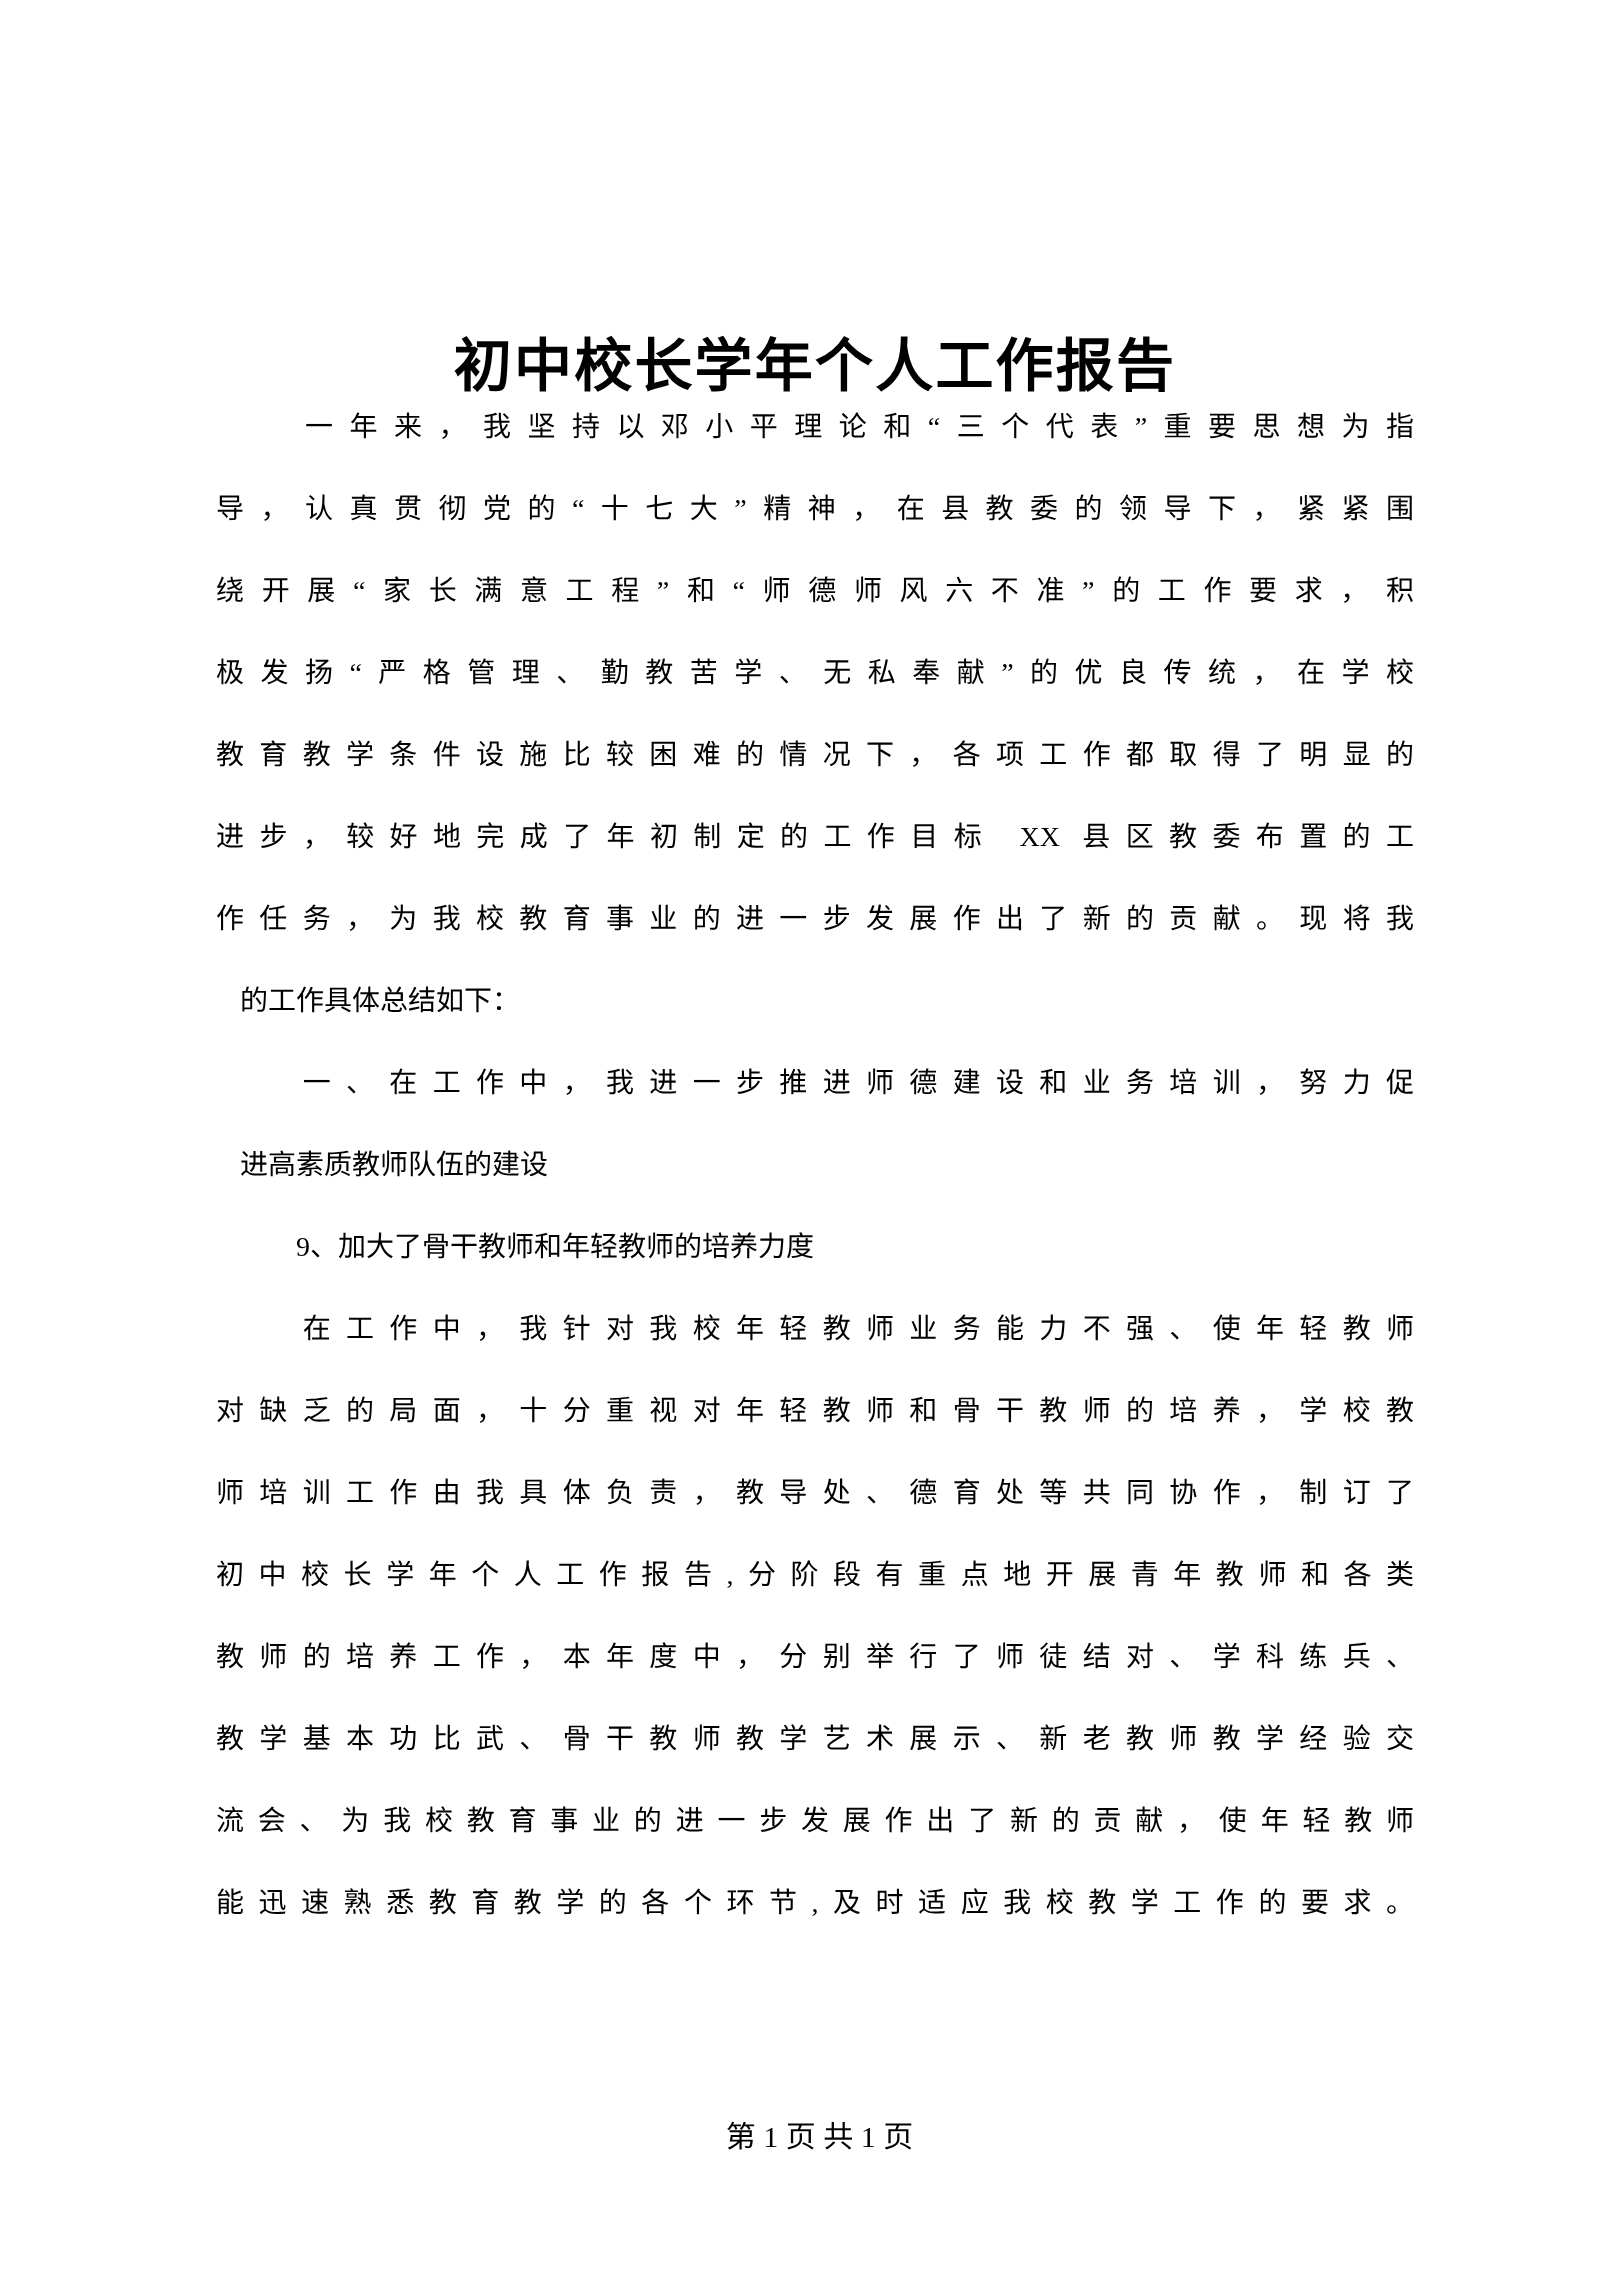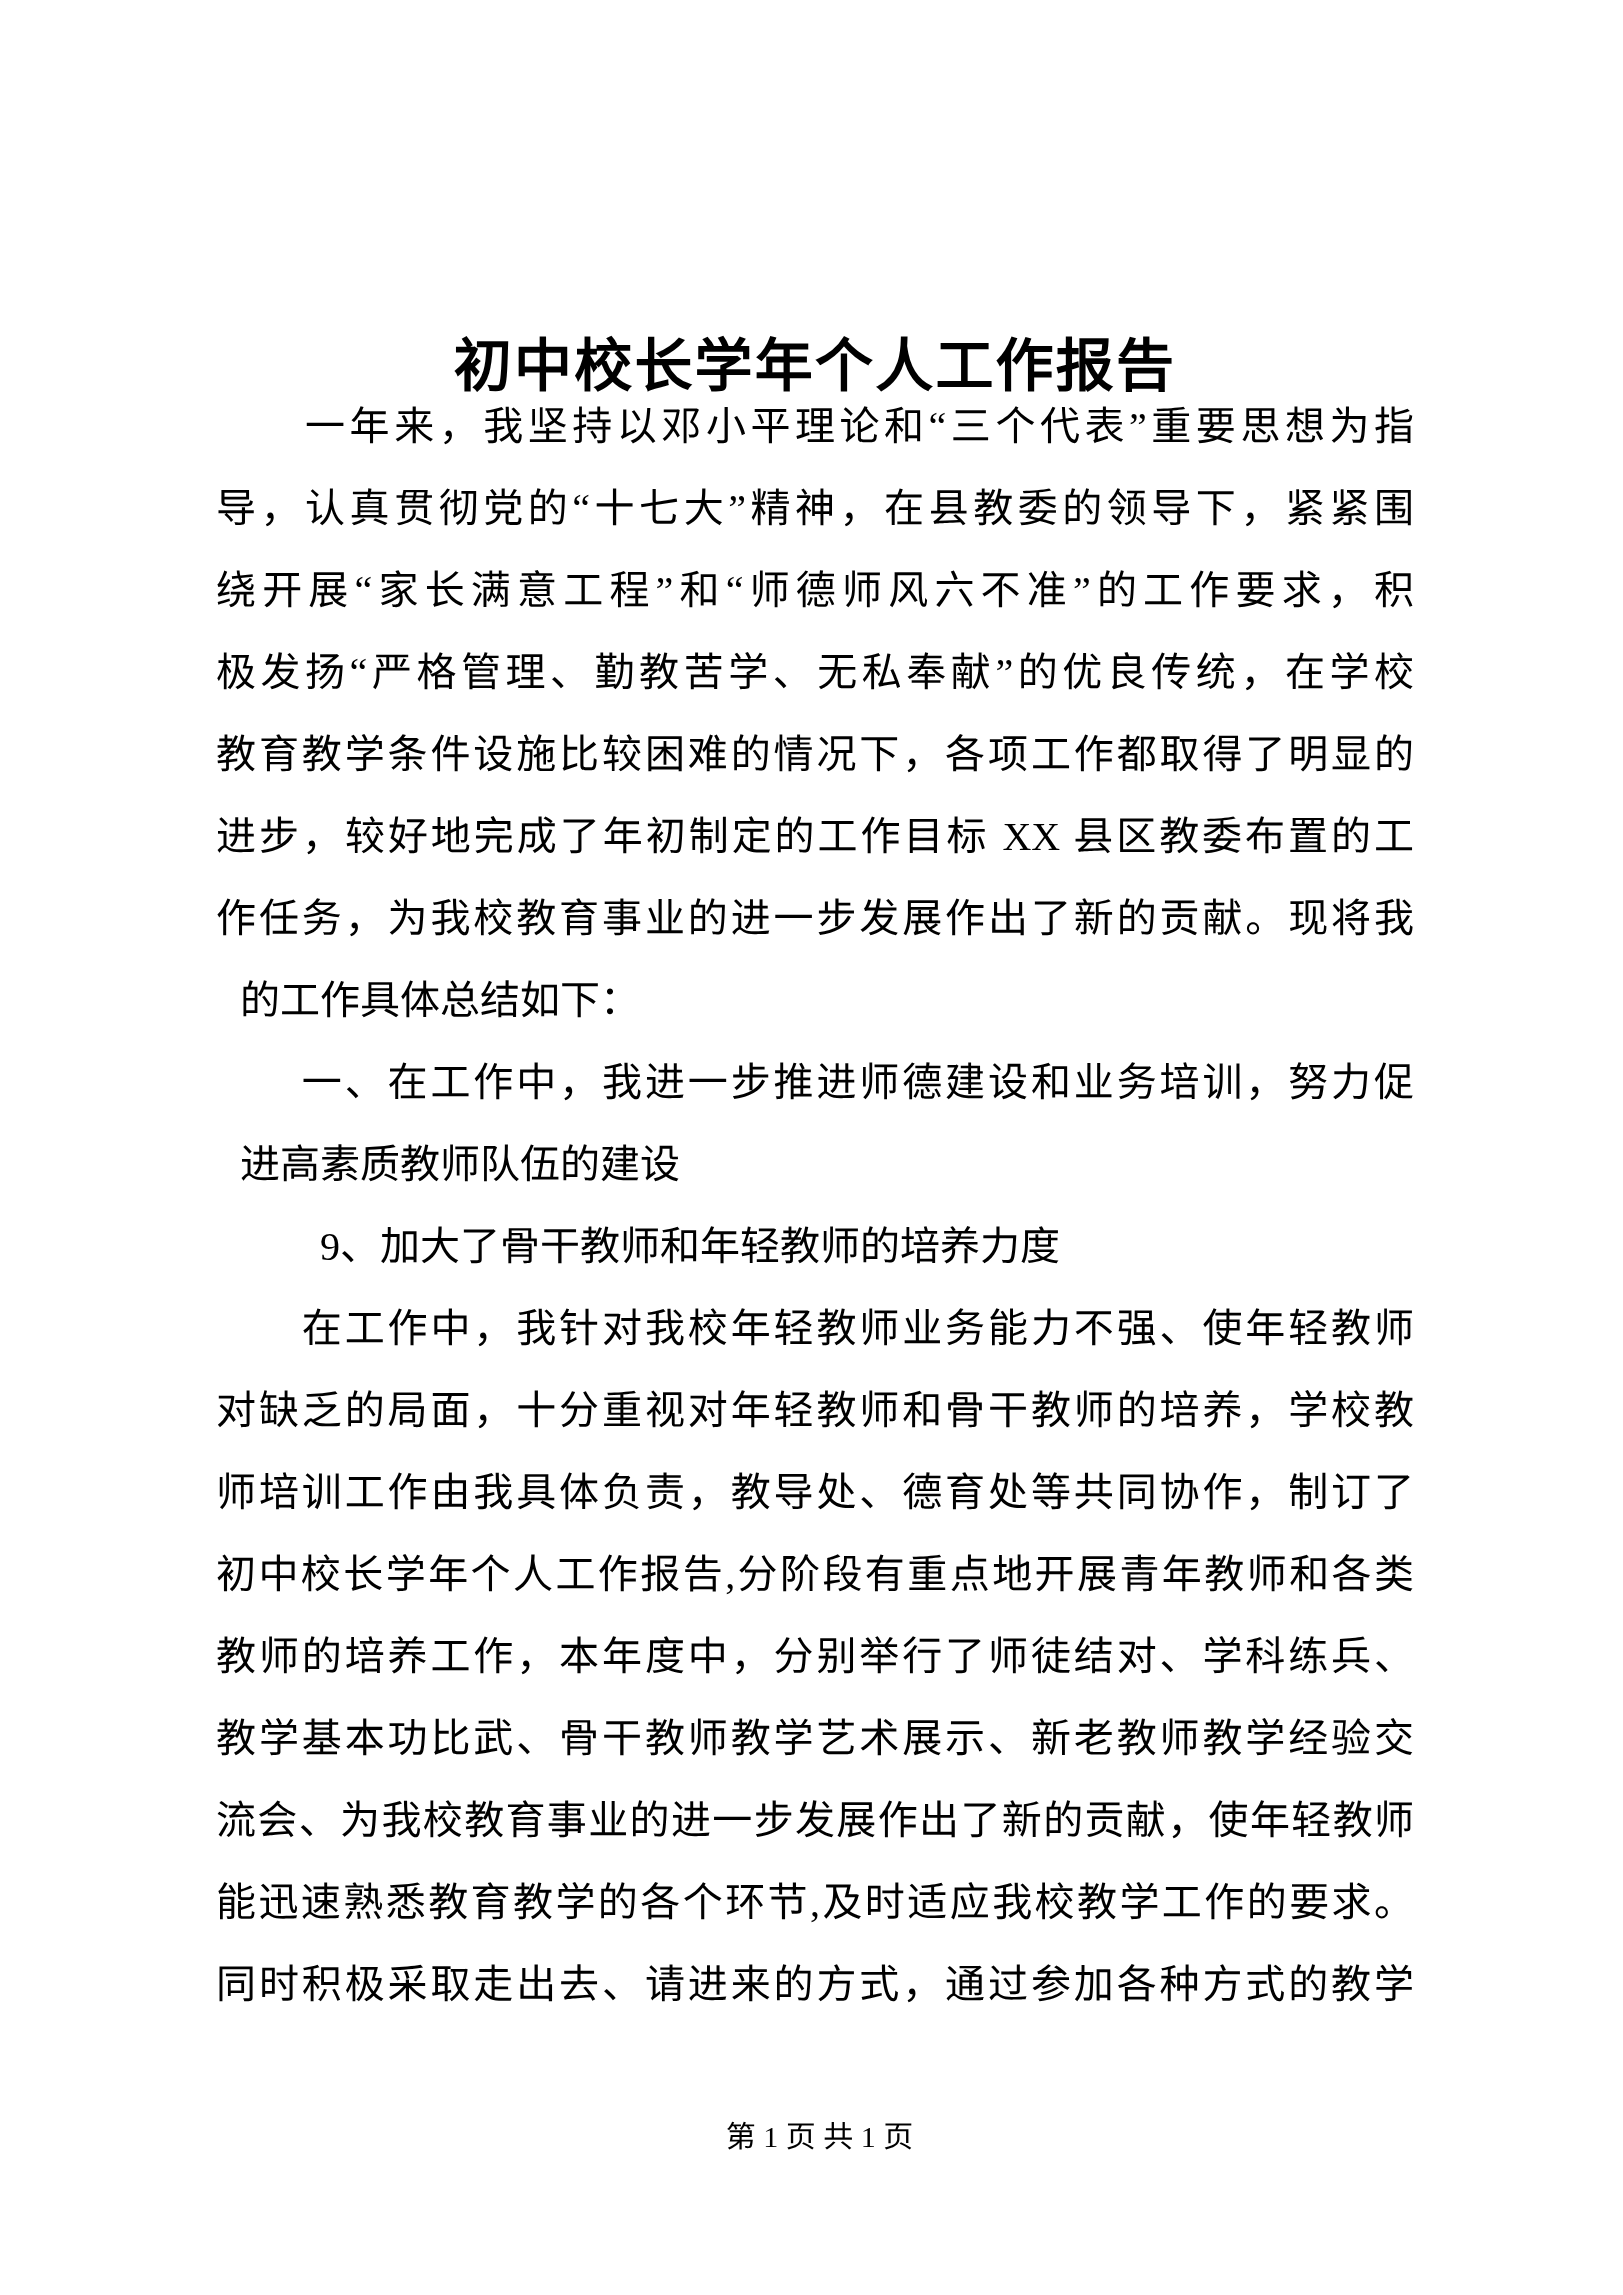--- a/index.html
+++ b/index.html
@@ -30,21 +30,21 @@
   }
   .doc-body {
     position: absolute;
     top: 386px;
     left: 216px;
     width: 1198px;
   }
   .body-line {
     height: 82px;
     line-height: 82px;
-    font-size: 40px;
+    font-size: 28px;
     text-align: justify;
     text-align-last: justify;
     text-justify: inter-character;
   }
   .body-line.short {
     text-align: left;
     text-align-last: left;
     margin-left: 24px;
   }
   .page-footer {
@@ -78,21 +78,20 @@
     <div class="body-line short">进高素质教师队伍的建设</div>
     <div class="body-line short">　　9、加大了骨干教师和年轻教师的培养力度</div>
     <div class="body-line">　　在工作中，我针对我校年轻教师业务能力不强、使年轻教师</div>
     <div class="body-line">对缺乏的局面，十分重视对年轻教师和骨干教师的培养，学校教</div>
     <div class="body-line">师培训工作由我具体负责，教导处、德育处等共同协作，制订了</div>
     <div class="body-line">初中校长学年个人工作报告,分阶段有重点地开展青年教师和各类</div>
     <div class="body-line">教师的培养工作，本年度中，分别举行了师徒结对、学科练兵、</div>
     <div class="body-line">教学基本功比武、骨干教师教学艺术展示、新老教师教学经验交</div>
     <div class="body-line">流会、为我校教育事业的进一步发展作出了新的贡献，使年轻教师</div>
     <div class="body-line">能迅速熟悉教育教学的各个环节,及时适应我校教学工作的要求。</div>
-    <div class="body-line">同时积极采取走出去、请进来的方式，通过参加各种方式的教学</div>
   </div>
 
   <div class="page-footer">
     <span>第 1 页 共 1 页</span>
   </div>
 
 </div>
 
 
 </body></html>

